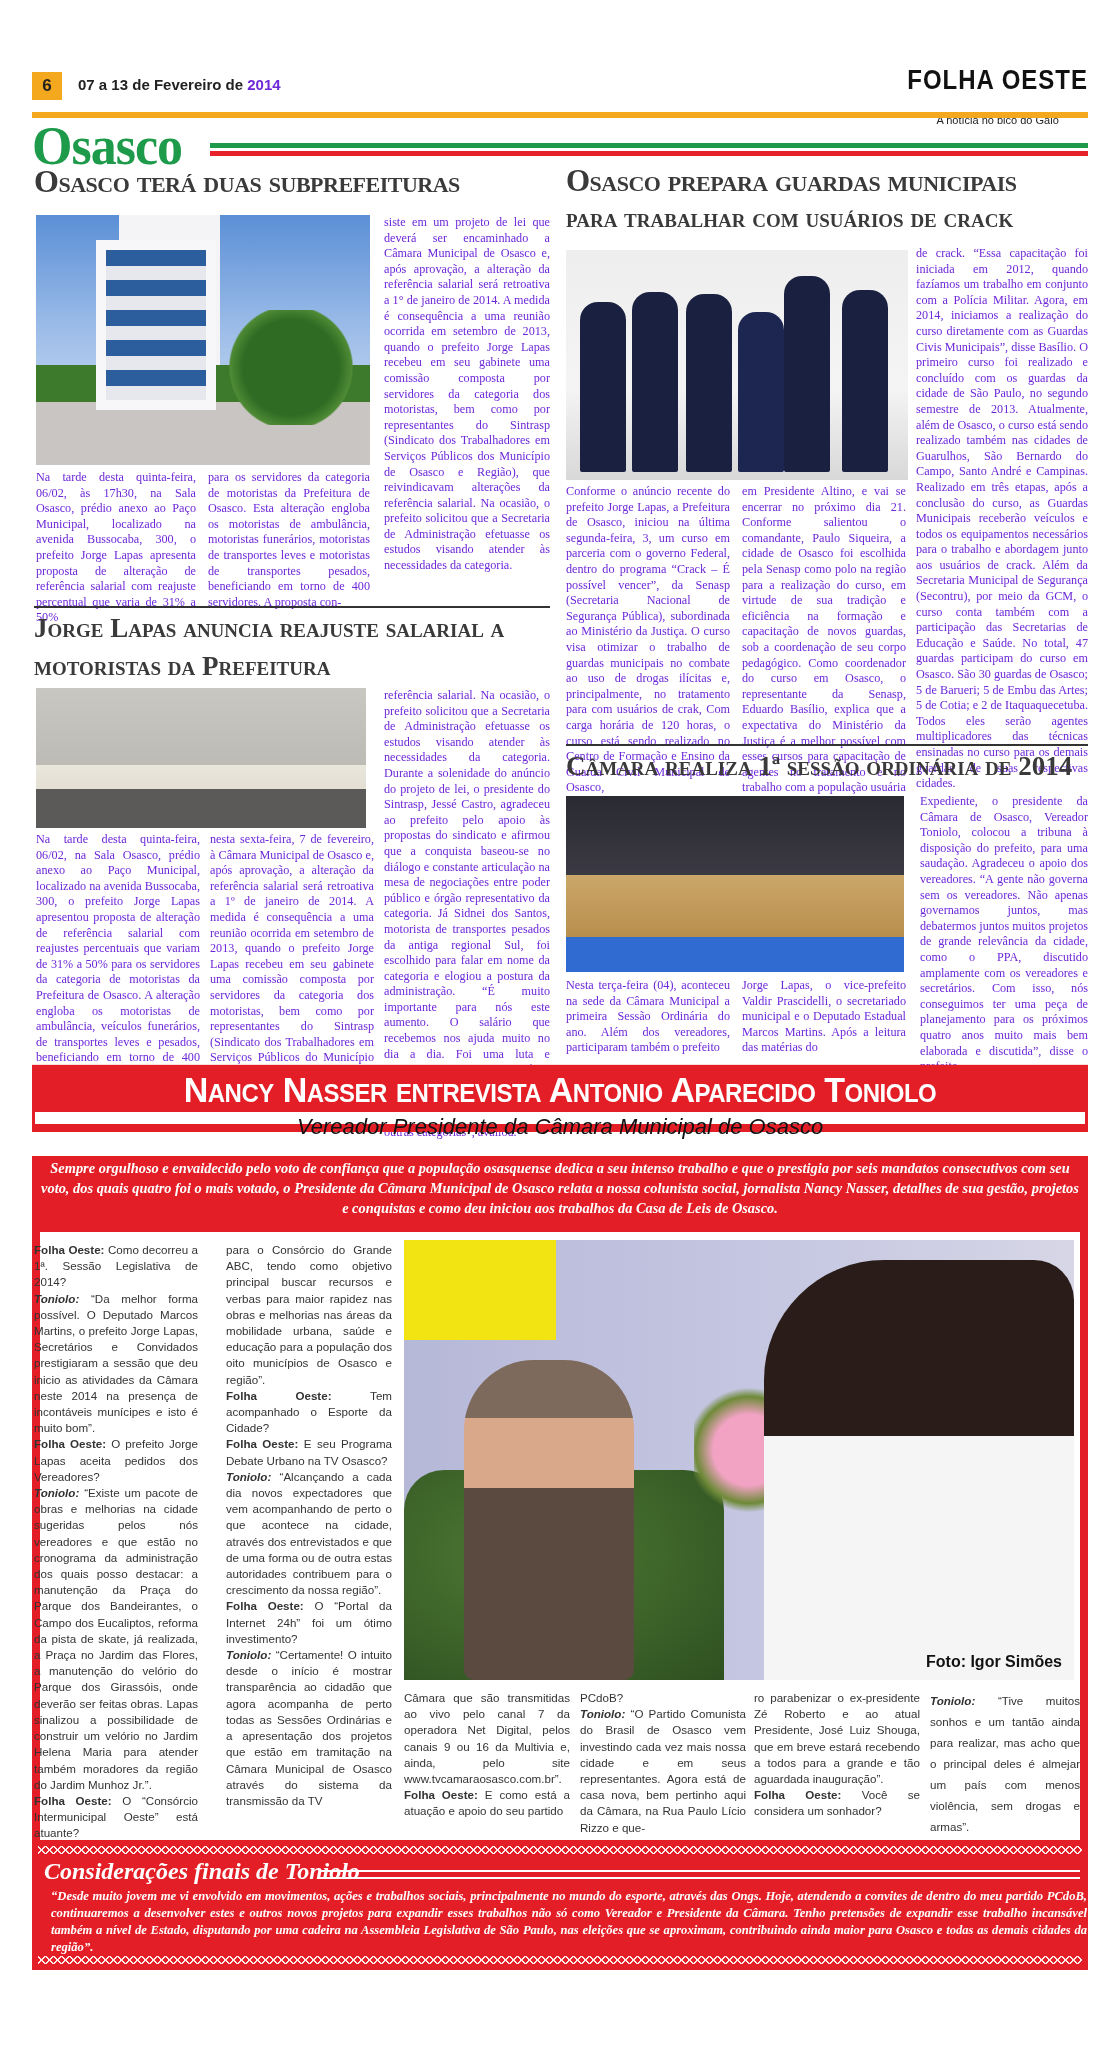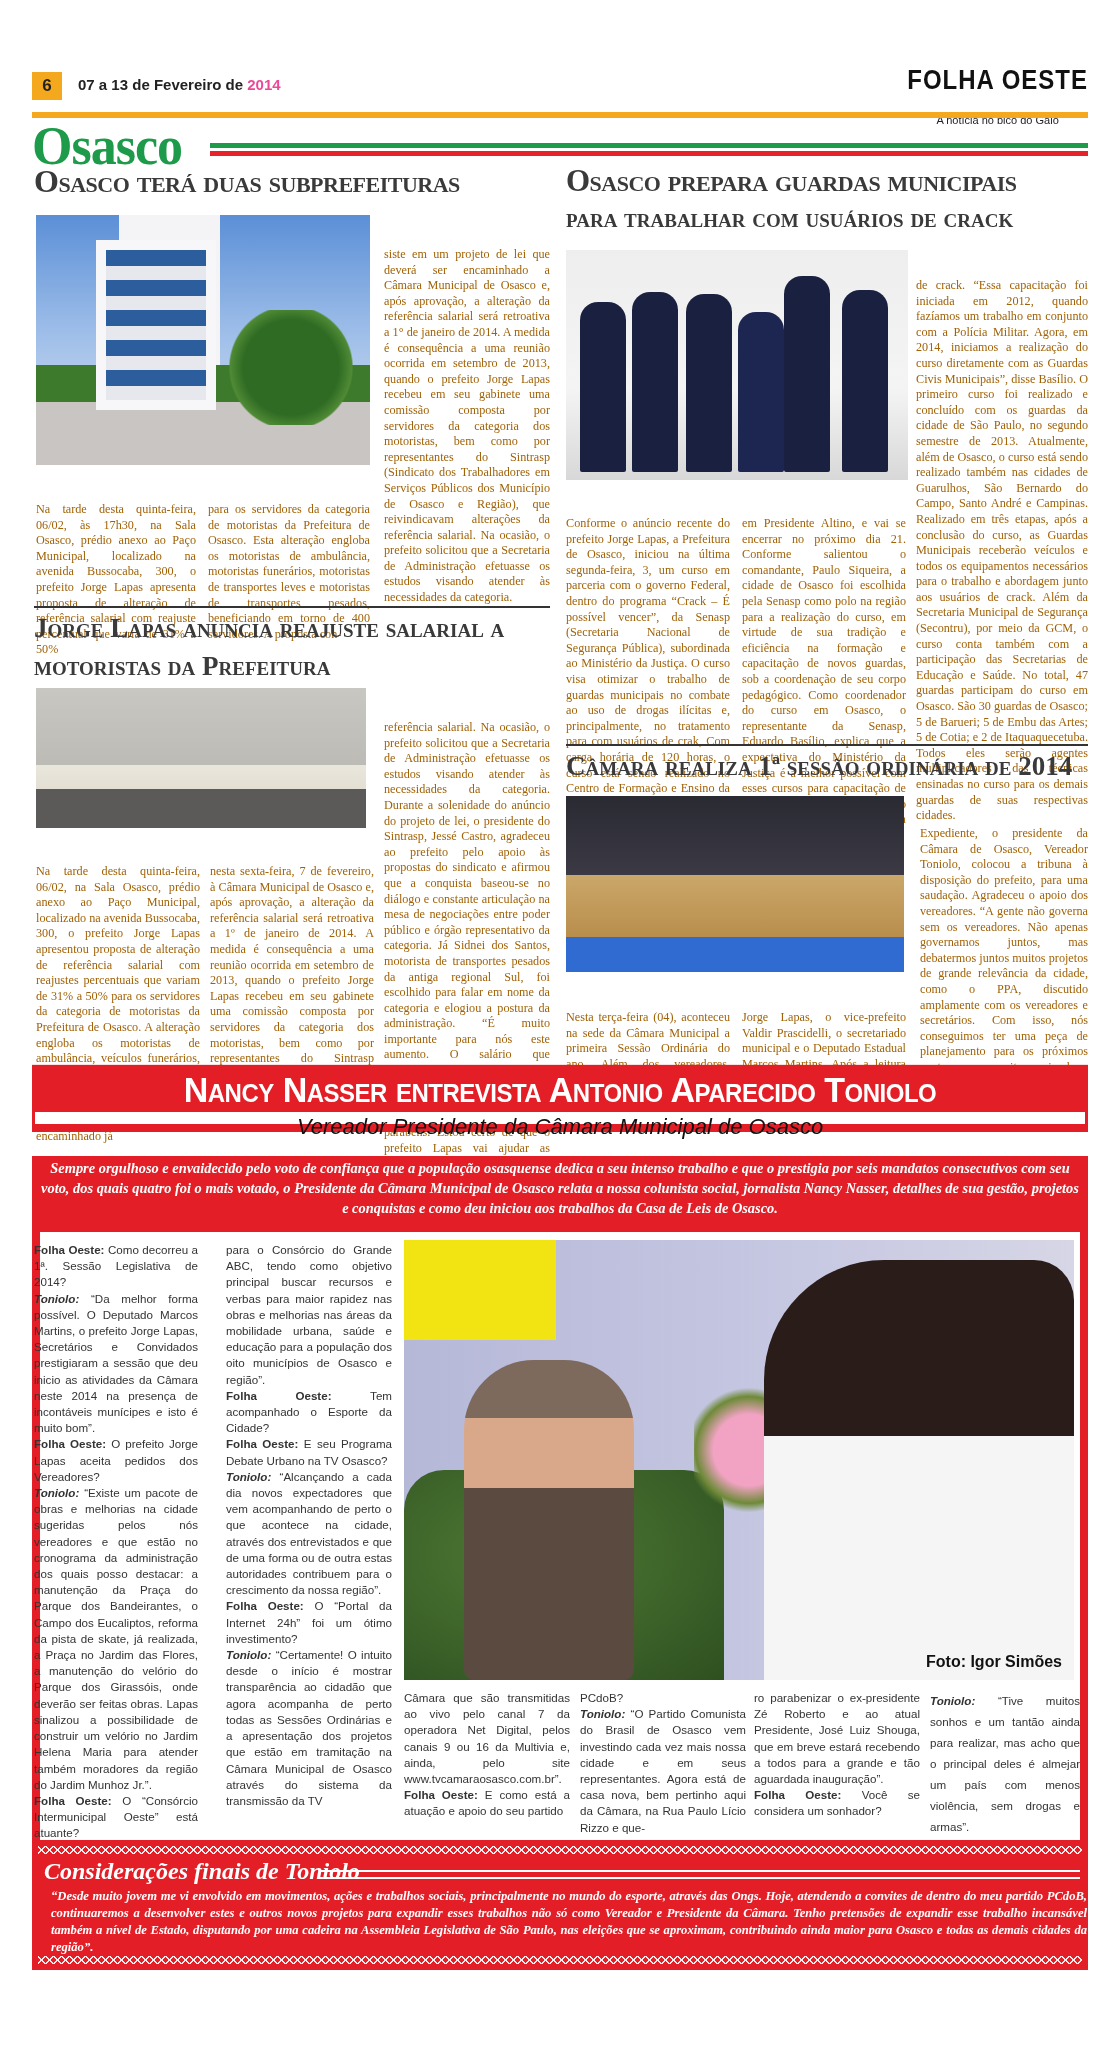--- a/index.html
+++ b/index.html
@@ -4,21 +4,21 @@
 <style>
   * { box-sizing: border-box; margin: 0; padding: 0; }
   html, body { width: 1120px; height: 2049px; background: #ffffff; overflow: hidden; }
   body { position: relative; font-family: "Liberation Serif", serif; color: #222; }
 
   .abs { position: absolute; }
 
   
   .page-num { left: 32px; top: 72px; width: 30px; height: 28px; background: #f4a81d; font: bold 17px "Liberation Sans", sans-serif; color: #222; text-align: center; line-height: 28px; }
   .date { left: 78px; top: 76px; font: bold 15px "Liberation Sans", sans-serif; color: #222; }
-  .date .yr { color: #ec4899; }
+  .date .yr { color: #6d28d9; }
   .masthead { right: 32px; top: 66px; text-align: center; }
   .masthead .name { font: bold 24px "Liberation Sans", sans-serif; letter-spacing: 1px; color: #111; transform: scaleY(1.15); display:block; }
   .masthead .slogan { font: 11px "Liberation Sans", sans-serif; color: #222; display:block; margin-top: 20px; }
   .rule-orange { left: 32px; top: 112px; width: 1056px; height: 6px; background: #f4a81d; }
 
   .section { left: 32px; top: 116px; font: bold 52px "Liberation Serif", serif; color: #1d9b4a; letter-spacing: -1px; transform: scaleY(1.05); }
   .stripe-green { left: 210px; top: 143px; width: 878px; height: 5px; background: #1d9b4a; }
   .stripe-red { left: 210px; top: 151px; width: 878px; height: 5px; background: #e8222a; }
 
   
@@ -48,21 +48,21 @@
   .ph-camara { left: 566px; top: 796px; width: 338px; height: 176px; background: linear-gradient(180deg, #2a2a33 0%, #3b3a44 45%, #caa76a 45%, #b98e4c 80%, #2f6bd0 80%); }
   .ph-interview { left: 404px; top: 1240px; width: 670px; height: 440px; background: linear-gradient(90deg, #b6b8d8 0%, #c7c8e2 60%, #d6d6e6 100%); }
   .ph-interview .art { position:absolute; left:0; top:0; width:152px; height:100px; background:#f2e413; }
   .ph-interview .sofa { position:absolute; left:0; top:230px; width:320px; height:210px; background: radial-gradient(ellipse at 40% 40%, #4f7a35, #2e5020); border-radius: 40px 40px 0 0; }
   .ph-interview .man { position:absolute; left:60px; top:120px; width:170px; height:320px; background: linear-gradient(180deg, #7d6a5c 0 18%, #d9a88a 18% 40%, #5a4a40 40%); border-radius: 70px 70px 10px 10px; }
   .ph-interview .woman { position:absolute; left:360px; top:20px; width:310px; height:420px; background: linear-gradient(180deg, #2a1c18 0 42%, #f5f5f5 42%); border-radius: 120px 40px 0 0; }
   .ph-interview .flowers { position:absolute; left:290px; top:140px; width:110px; height:140px; background: radial-gradient(circle, #f2a3c4 0 40%, #6e8a38 60%, transparent 70%); }
   .photo-credit { right: 58px; top: 1653px; font: bold 16px "Liberation Sans", sans-serif; color: #111; }
 
   
-  .col { font: 12.2px/15.6px "Liberation Serif", serif; color: #a16207; text-align: justify; hyphens: auto; margin-top: 32px; }
+  .col { font: 12.2px/15.6px "Liberation Serif", serif; color: #6d28d9; text-align: justify; hyphens: auto; }
   .banner { left: 32px; top: 1066px; width: 1056px; height: 46px; background: #e31e26; color: #fff; font: bold 34px "Liberation Sans", sans-serif; font-variant: small-caps; text-align: center; line-height: 46px; letter-spacing: -0.5px; white-space: nowrap; transform: scaleY(1.05);}
   .subbanner { left: 32px; top: 1112px; width: 1056px; height: 20px; background: #fff; border-left: 3px solid #e31e26; border-right: 3px solid #e31e26; border-bottom: 8px solid #e31e26; text-align: center; font: italic 22px "Liberation Sans", sans-serif; color: #111; line-height: 30px; }
   .intro-wrap { left: 32px; top: 1156px; width: 1056px; height: 700px; background: #e31e26; }
   .intro { left: 40px; top: 1158px; width: 1040px; font: bold italic 14.4px/20px "Liberation Serif", serif; color: #fff; text-align: center; }
   .interview-panel { left: 40px; top: 1232px; width: 1040px; height: 608px; background: #fff; }
   .icol { font: 11.6px/16.2px "Liberation Sans", sans-serif; color: #333; text-align: justify; }
   .icol p { margin: 0; }
   .q { font-weight: bold; }
   .a { font-style: italic; font-weight: bold; }
 

